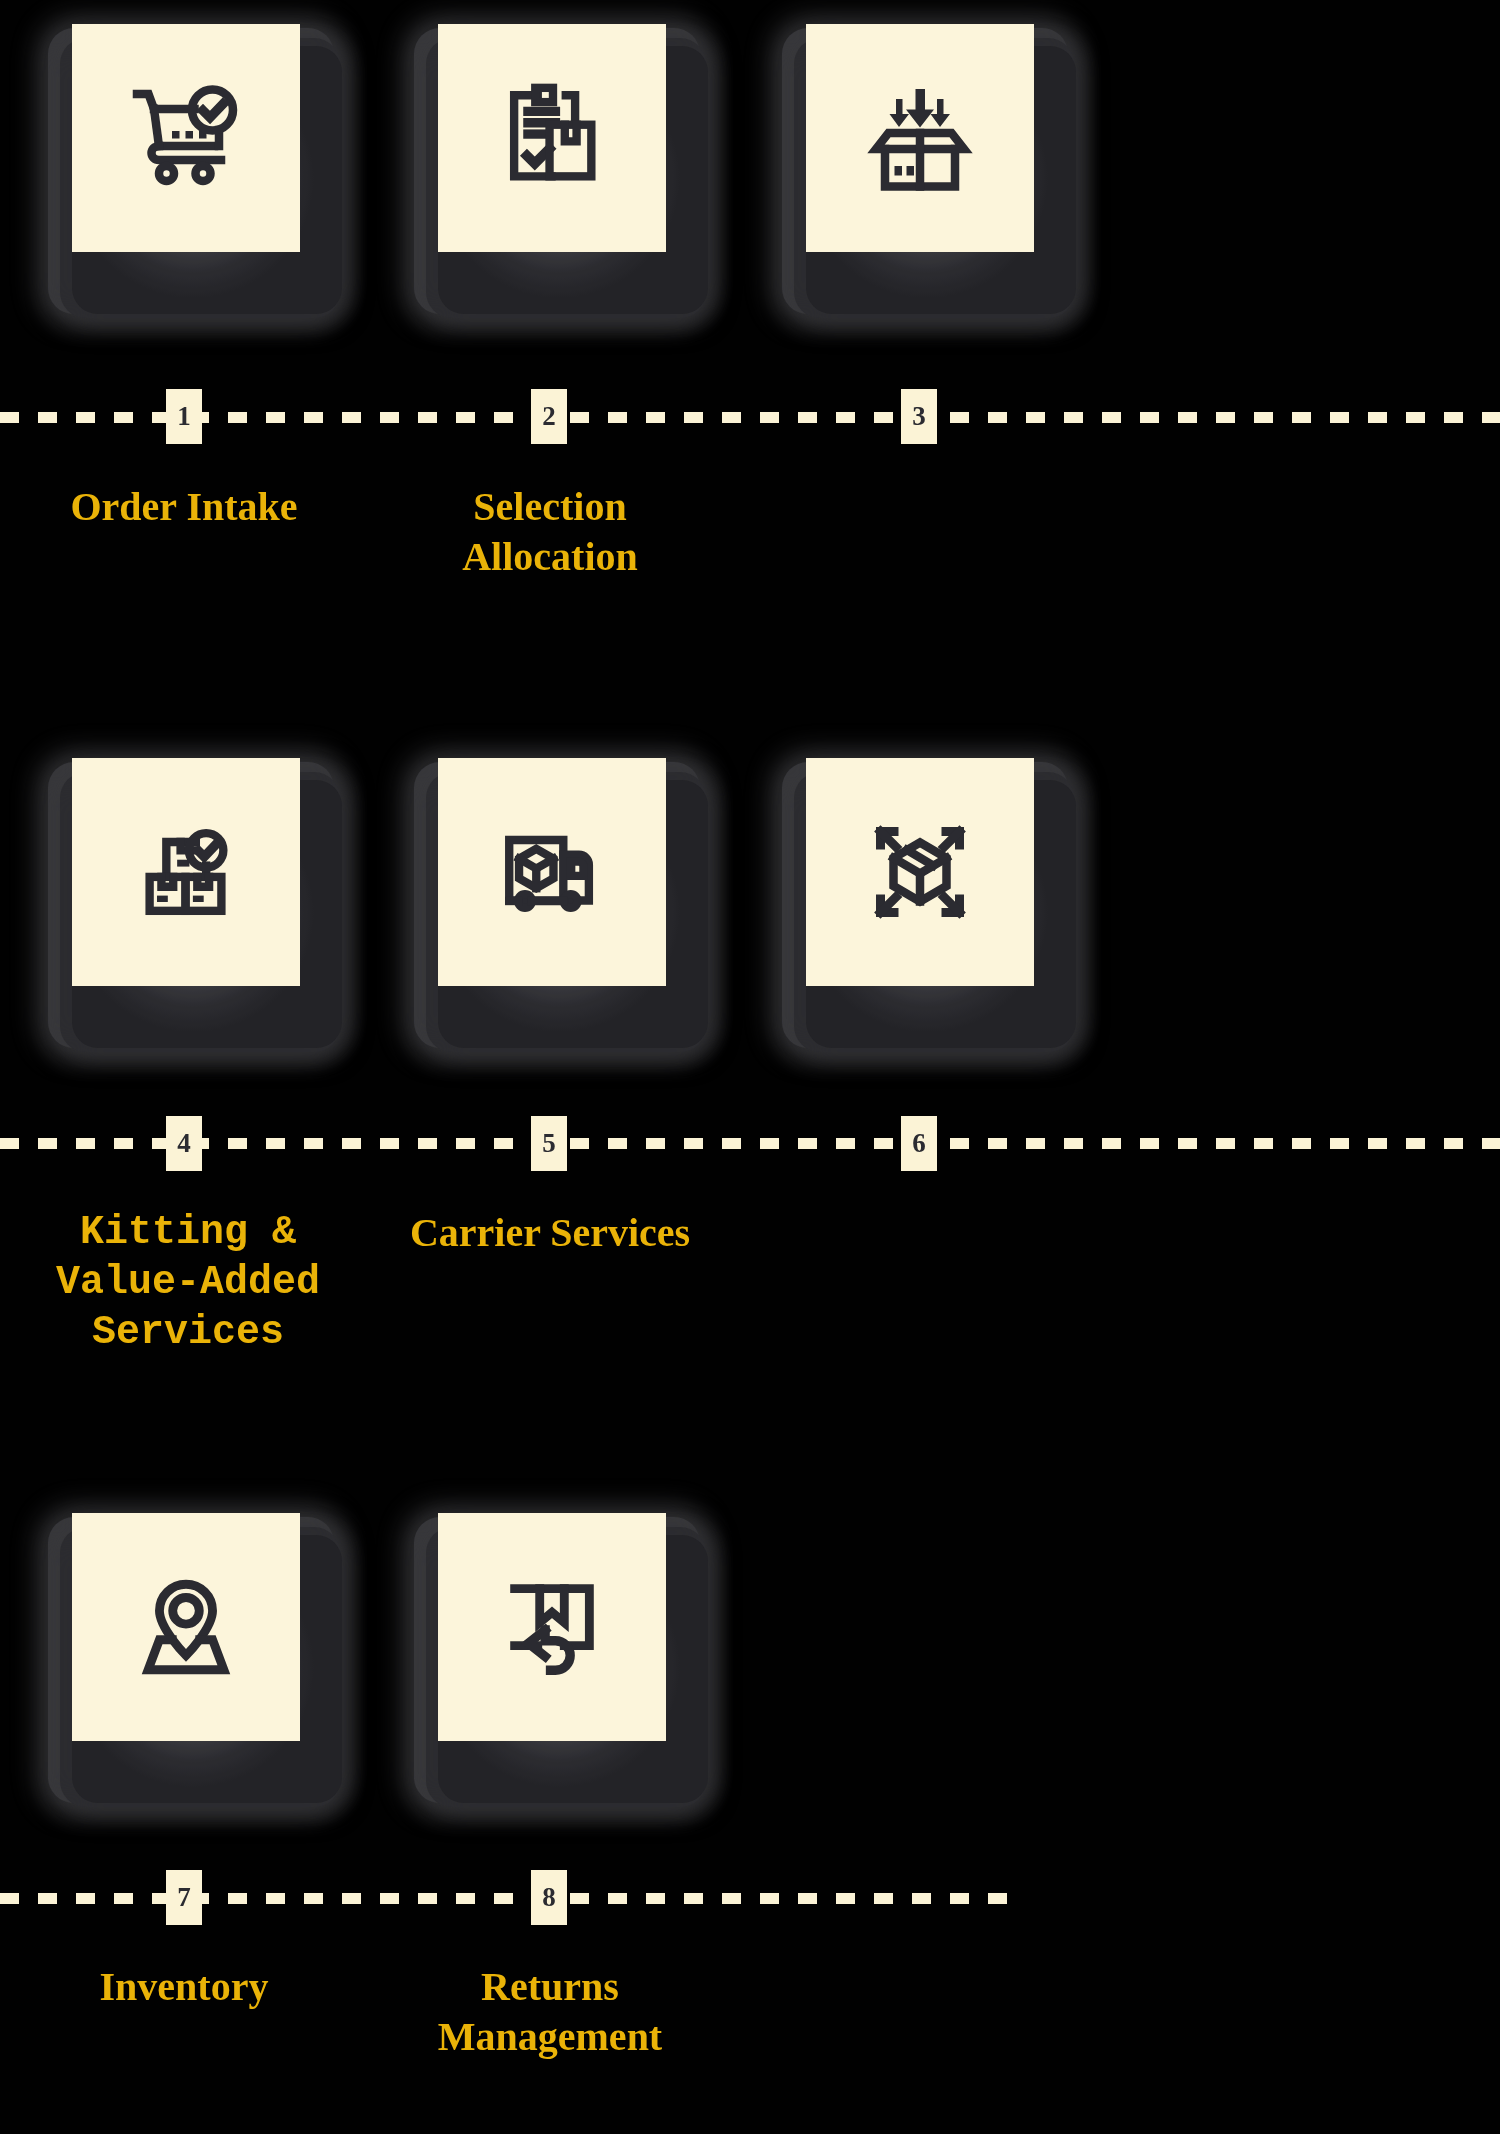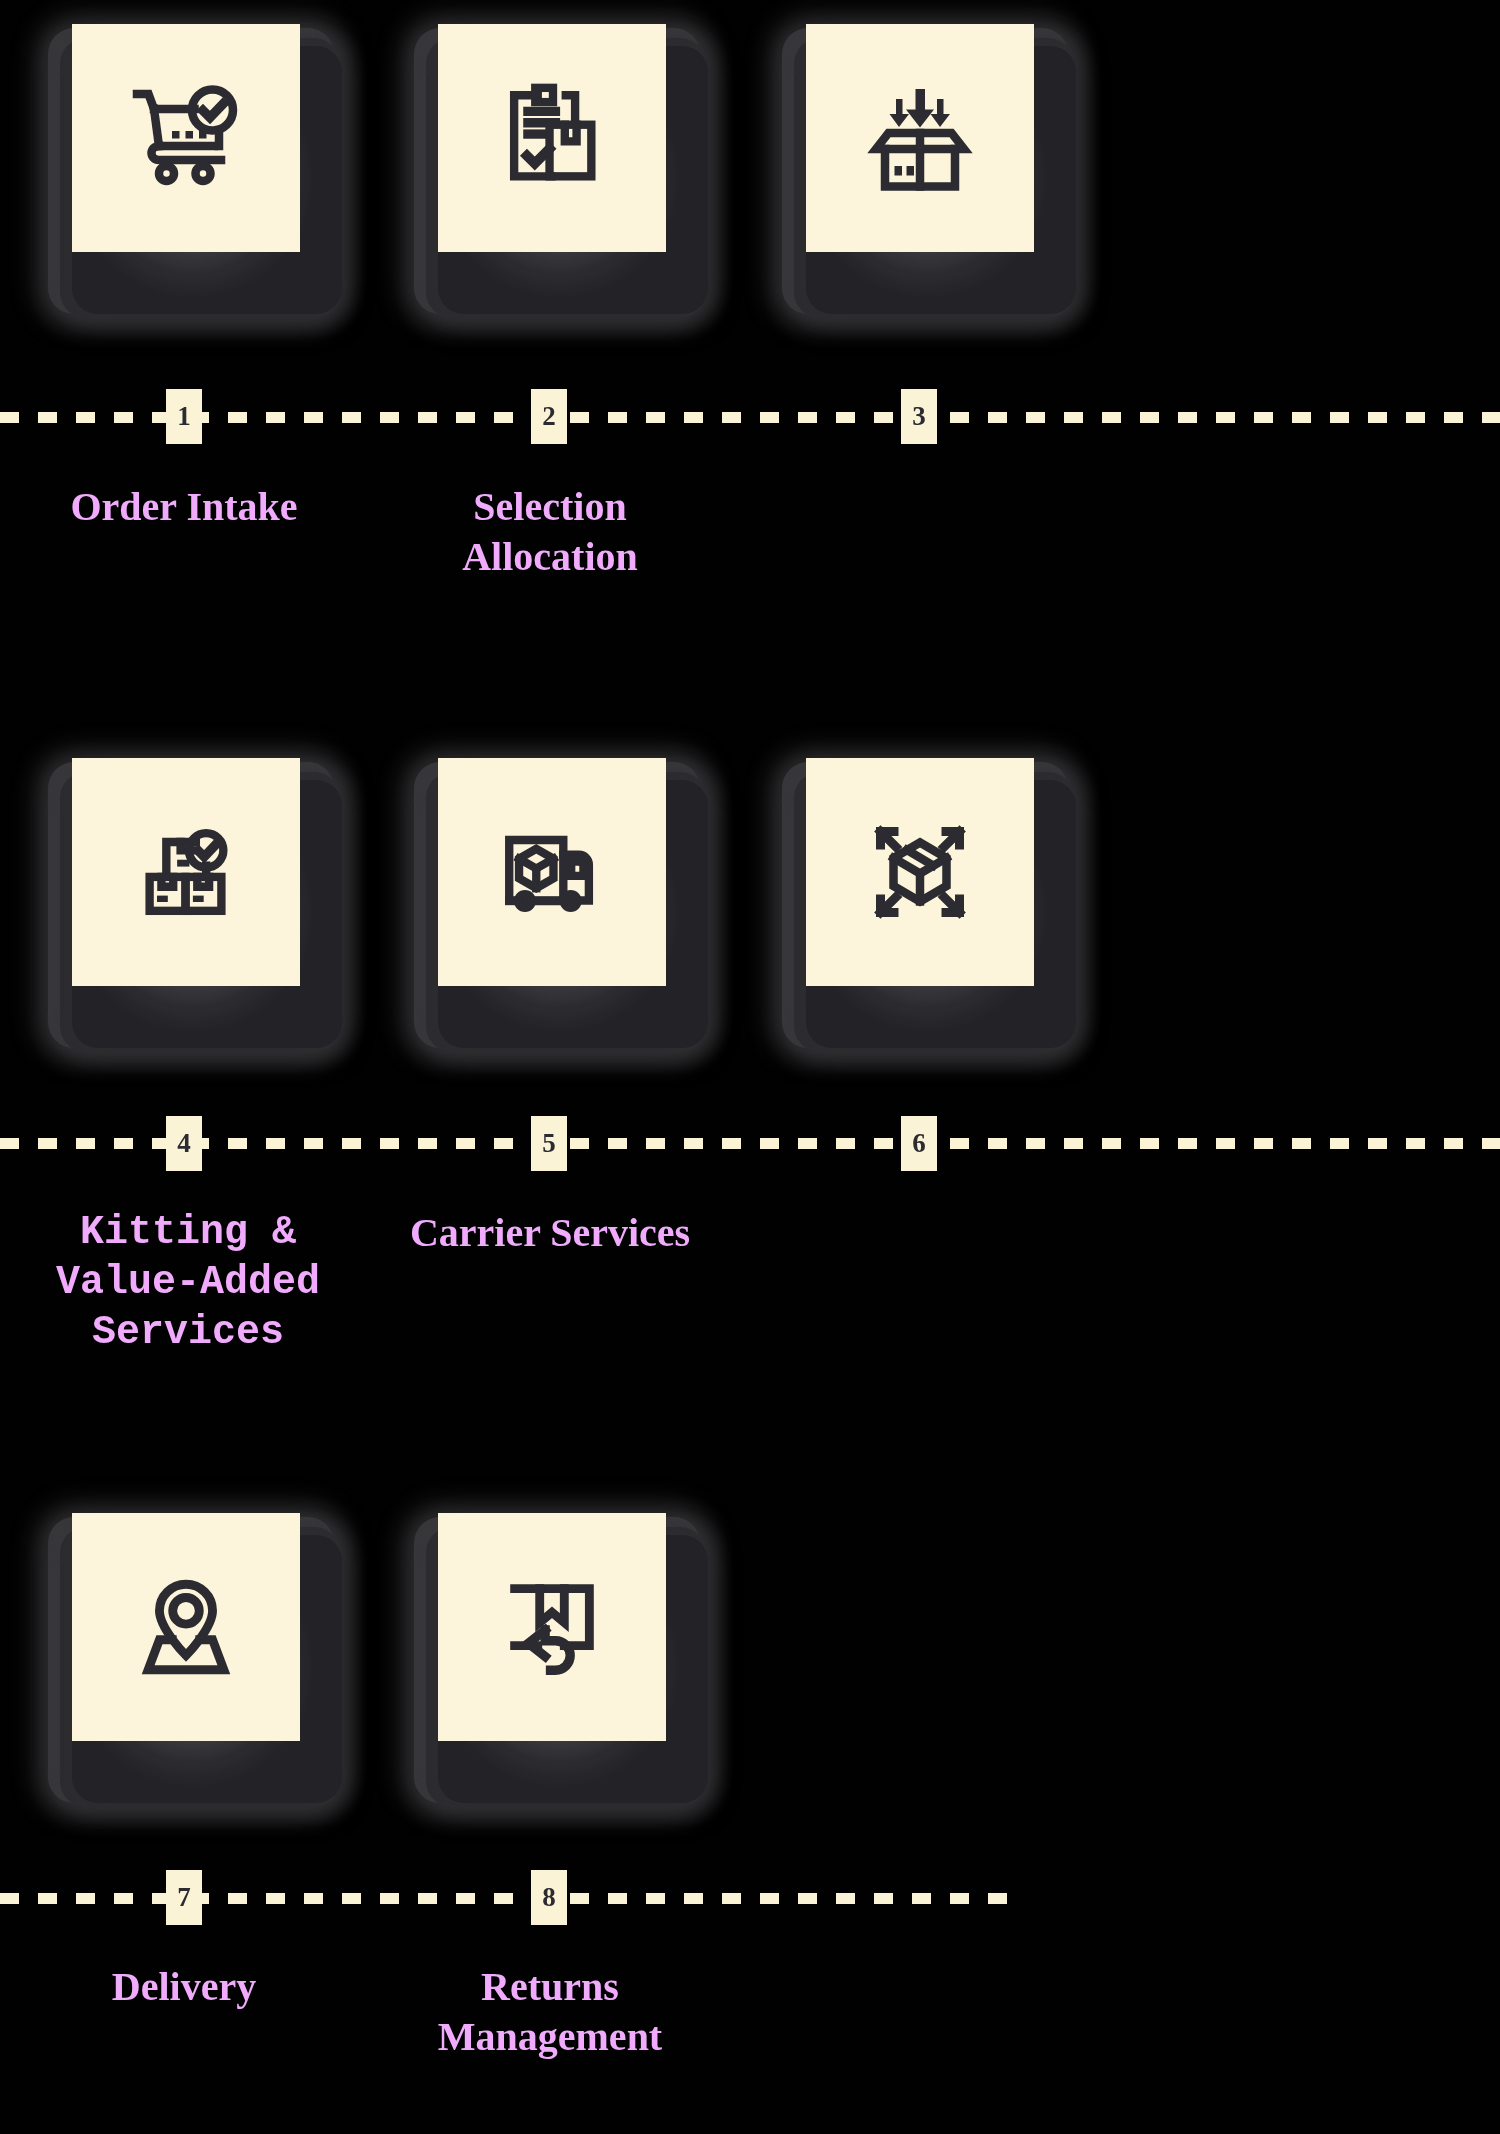--- a/index.html
+++ b/index.html
@@ -57,21 +57,21 @@
     position:absolute;width:36px;height:55px;background:#FBF3D6;
     display:flex;align-items:center;justify-content:center;
     color:#2b2b31;font-size:27px;font-weight:700;
     font-family:"Liberation Serif", serif;
     z-index:6;letter-spacing:0;
   }
 
   
   .label{
     position:absolute;width:300px;text-align:center;
-    color:#f0abfc;font-size:40px;line-height:50px;font-weight:700;
+    color:#eab308;font-size:40px;line-height:50px;font-weight:700;
     font-family:"Liberation Serif", serif;
   }
 </style>
 </head>
 <body>
 
 <div class="stage">
 
   <div class="row row1">
 
@@ -258,21 +258,21 @@
         <span>
         <svg width="118" height="118" viewBox="0 0 24 24" fill="none" stroke="#2B2B31" stroke-width="1.8" stroke-linecap="square" stroke-linejoin="miter">
           <path d="M12 3.3a5.4 5.4 0 0 1 5.4 5.4c0 3.6-5.4 9.1-5.4 9.1S6.6 12.3 6.6 8.7A5.4 5.4 0 0 1 12 3.3z"></path>
           <circle cx="12" cy="8.7" r="2.7"></circle>
           <path d="M9.2 14.6H6.6l-2.3 6.1h15.4l-2.3-6.1h-2.6"></path>
         </svg>
         </span>
       </div>
     </div>
     <div class="badge" style="left:166px;top:390px;">7</div>
-    <div class="label" style="left:34px;top:482px;">Delivery</div>
+    <div class="label" style="left:34px;top:482px;">Inventory</div>
 
     <div class="card-wrap" style="left:404px;top:15px;">
       <div class="shadow sh1"></div>
       <div class="shadow sh2"></div>
       <div class="shadow sh3"></div>
       <div class="grain"></div>
       <div class="card">
         <span>
         <svg width="118" height="118" viewBox="0 0 24 24" fill="none" stroke="#2B2B31" stroke-width="1.8" stroke-linecap="square" stroke-linejoin="miter">
           <path d="M4.4 4.2h15.2v11.6h-5.1"></path>

